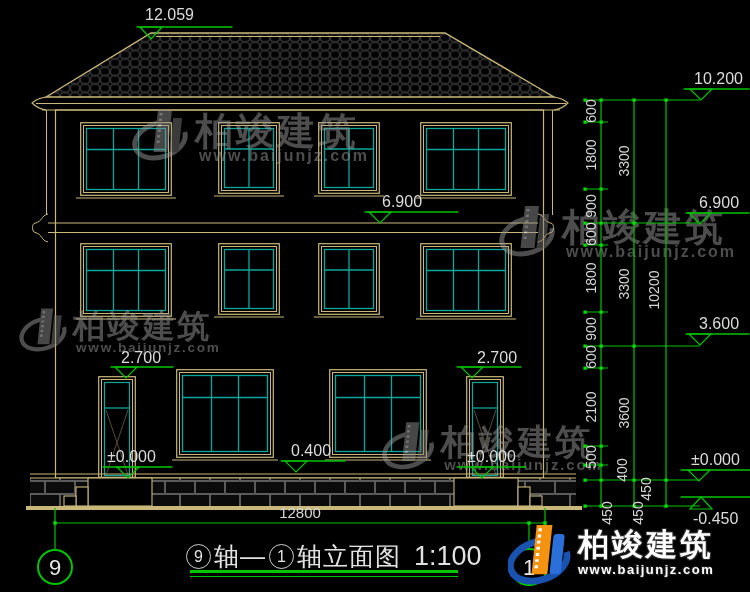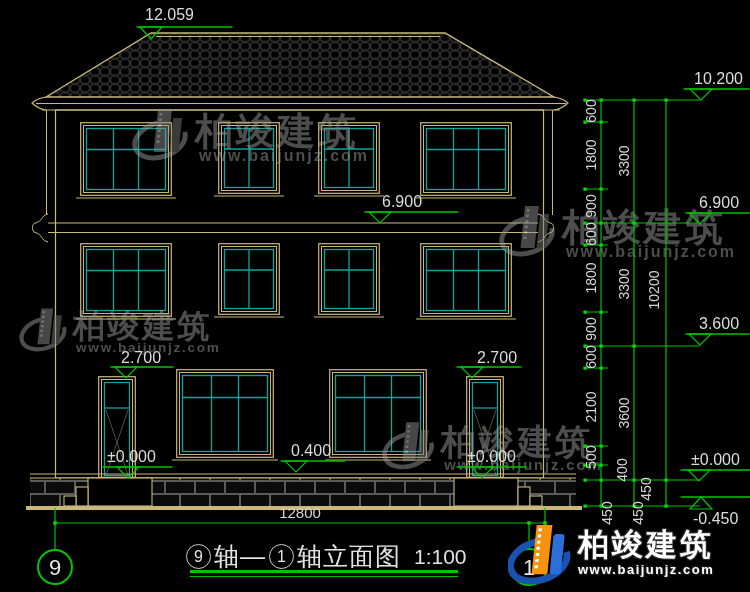--- a/index.html
+++ b/index.html
@@ -10,21 +10,21 @@
   .dimv{fill:#d6d6d6;font-size:14px;}
   .dimh{fill:#d6d6d6;font-size:15px;}
   .axisnum{fill:#e8e8e8;font-size:22px;}
   .wm-name{font-size:38px;font-weight:bold;fill:#9a9a9a;letter-spacing:3px;}
   .wm-url{font-size:16px;font-weight:bold;fill:#9a9a9a;letter-spacing:2px;}
   .title-bar{position:absolute;left:186px;top:540px;width:300px;display:flex;align-items:center;
              gap:3px;color:#e2e2e2;}
   .bubble{width:23px;height:23px;border:1.5px solid #cfcfcf;border-radius:50%;display:flex;
           align-items:center;justify-content:center;font-size:16px;color:#e2e2e2;flex:0 0 auto;}
   .title-zh{font-size:25px;letter-spacing:1px;white-space:nowrap;}
-  .title-scale{font-size:21px;margin-left:10px;}
+  .title-scale{font-size:27px;margin-left:10px;}
   .title-underline-thick{position:absolute;left:190px;top:570px;width:268px;height:3px;background:#00c400;}
   .title-underline-thin{position:absolute;left:190px;top:576px;width:268px;height:1px;background:#00c400;}
   .brand{position:absolute;left:508px;top:514px;width:242px;height:78px;display:flex;align-items:center;}
   .brand-text{margin-left:4px;}
   .brand-name{font-size:31px;font-weight:bold;color:#fff;letter-spacing:3px;line-height:1.05;
               text-shadow:1px 1px 0 #2a2a2a,-1px -1px 0 #2a2a2a,1px -1px 0 #2a2a2a,-1px 1px 0 #2a2a2a;}
   .brand-url{font-size:13px;font-weight:bold;color:#fff;letter-spacing:1.5px;
              text-shadow:1px 1px 0 #222,-1px -1px 0 #222;}
 </style>
 </head>

